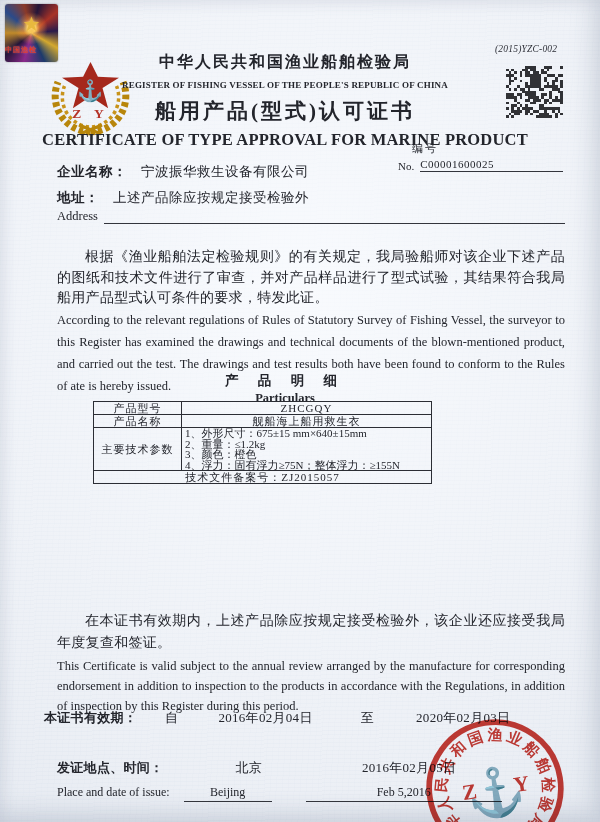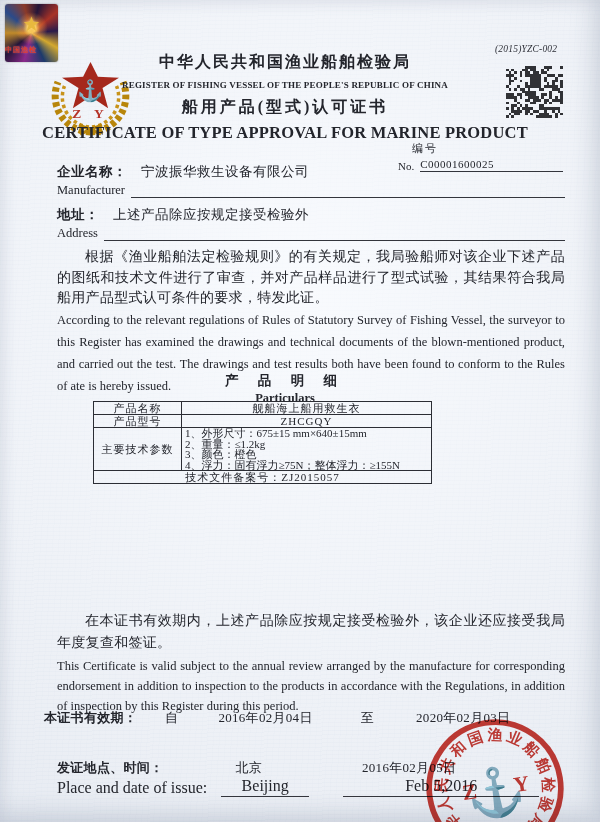--- a/index.html
+++ b/index.html
@@ -29,21 +29,21 @@
   
   .doc-code { position:absolute; top:44px; left:495px; font-size:9.5px; font-style:italic; letter-spacing:.2px; color:#2c2e36; }
   .qr { position:absolute; left:506px; top:66px; width:57px; height:52px; display:grid; grid-template-columns:repeat(21,1fr); grid-auto-rows:1fr; opacity:.88; }
   .qr i { display:block; }
   .qr i.on { background:#17181c; }
 
   
   .header { position:absolute; top:52px; left:30px; width:510px; text-align:center; }
   .t-cn  { font-size:16px; font-weight:600; letter-spacing:2px; }
   .t-en  { font-size:9px; font-weight:bold; letter-spacing:.2px; margin-top:7px; }
-  .c-cn  { font-size:16px; font-weight:600; letter-spacing:3px; margin-top:7px; }
+  .c-cn  { font-size:21px; font-weight:600; letter-spacing:3px; margin-top:7px; }
   .c-en  { font-size:16.5px; font-weight:bold; letter-spacing:.2px; margin-top:5px; white-space:nowrap; }
 
   
   .number { position:absolute; left:398px; top:141px; width:165px; font-size:11px; }
   .number .lbl-cn { margin-left:14px; letter-spacing:2px; }
   .number .row { display:flex; align-items:flex-end; margin-top:2px; }
   .number .val { flex:1; border-bottom:1.2px solid #33353c; margin-left:6px; padding-bottom:1px; letter-spacing:.5px; }
 
   
   .fields { position:absolute; left:57px; top:163px; width:508px; }
@@ -88,21 +88,21 @@
   .v-en .line { border-bottom:1.2px solid #33353c; text-align:center; padding-bottom:1px; }
   .v-en .line.a { width:190px; margin-left:8px; }
   .v-en .until { margin-left:14px; }
   .v-en .line.b { width:128px; margin-left:10px; }
 
   .issue { position:absolute; left:57px; top:759px; width:510px; font-size:13px; }
   .i-cn { display:flex; letter-spacing:.3px; }
   .i-cn .l1 { font-weight:600; }
   .i-cn .place { margin-left:72px; }
   .i-cn .date  { margin-left:100px; }
-  .i-en { display:flex; align-items:flex-end; font-size:16px; }
+  .i-en { display:flex; align-items:flex-start; font-size:12px; margin-top:8px; }
   .i-en .line { border-bottom:1.2px solid #33353c; text-align:center; padding-bottom:1px; }
   .i-en .line.a { width:88px; margin-left:14px; }
   .i-en .line.b { width:196px; margin-left:34px; }
 
   
   .emblem { position:absolute; left:43px; top:54px; width:95px; height:82px; }
   .seal { position:absolute; left:421px; top:714px; width:148px; height:148px; mix-blend-mode:multiply; opacity:.9; }
 </style>
 </head>
 <body>
@@ -541,24 +541,20 @@
       <span>No.</span>
       <span class="val">C00001600025</span>
     </div>
   </div>
 
   <div class="fields">
     <div class="f-cn">
       <span class="lab">企业名称：</span>
       <span class="val">宁波振华救生设备有限公司</span>
     </div>
-    <div class="f-en">
-      <span>Manufacturer</span>
-      <span class="line"></span>
-    </div>
     <div class="gap"></div>
     <div class="f-cn">
       <span class="lab">地址：</span>
       <span class="val">上述产品除应按规定接受检验外</span>
     </div>
     <div class="f-en">
       <span>Address</span>
       <span class="line"></span>
     </div>
   </div>
@@ -567,26 +563,26 @@
   <div class="para-en p2">According to the relevant regulations of Rules of Statutory Survey of Fishing Vessel, the surveyor to this Register has examined the drawings and technical documents of the blown-mentioned product, and carried out the test.  The drawings and test results both have been found to conform to the Rules of ate is hereby issued.</div>
 
   <div class="part-head">
     <div class="part-cn">产 品 明 细</div>
     <div class="part-en">Particulars</div>
   </div>
 
   <table class="spec">
     <tbody>
         <tr>
+      <td class="c1">产品型号</td>
+      <td class="cv">ZHCGQY</td>
+    </tr>
+    <tr>
       <td class="c1">产品名称</td>
       <td class="cv">舰船海上船用救生衣</td>
-    </tr>
-    <tr>
-      <td class="c1">产品型号</td>
-      <td class="cv">ZHCGQY</td>
     </tr>
     <tr>
       <td class="c1">主要技术参数</td>
       <td class="params">
         <div>1、外形尺寸：675±15 mm×640±15mm</div>
         <div>2、重量：≤1.2kg</div>
         <div>3、颜色：橙色</div>
         <div>4、浮力：固有浮力≥75N；整体浮力：≥155N</div>
       </td>
     </tr>

